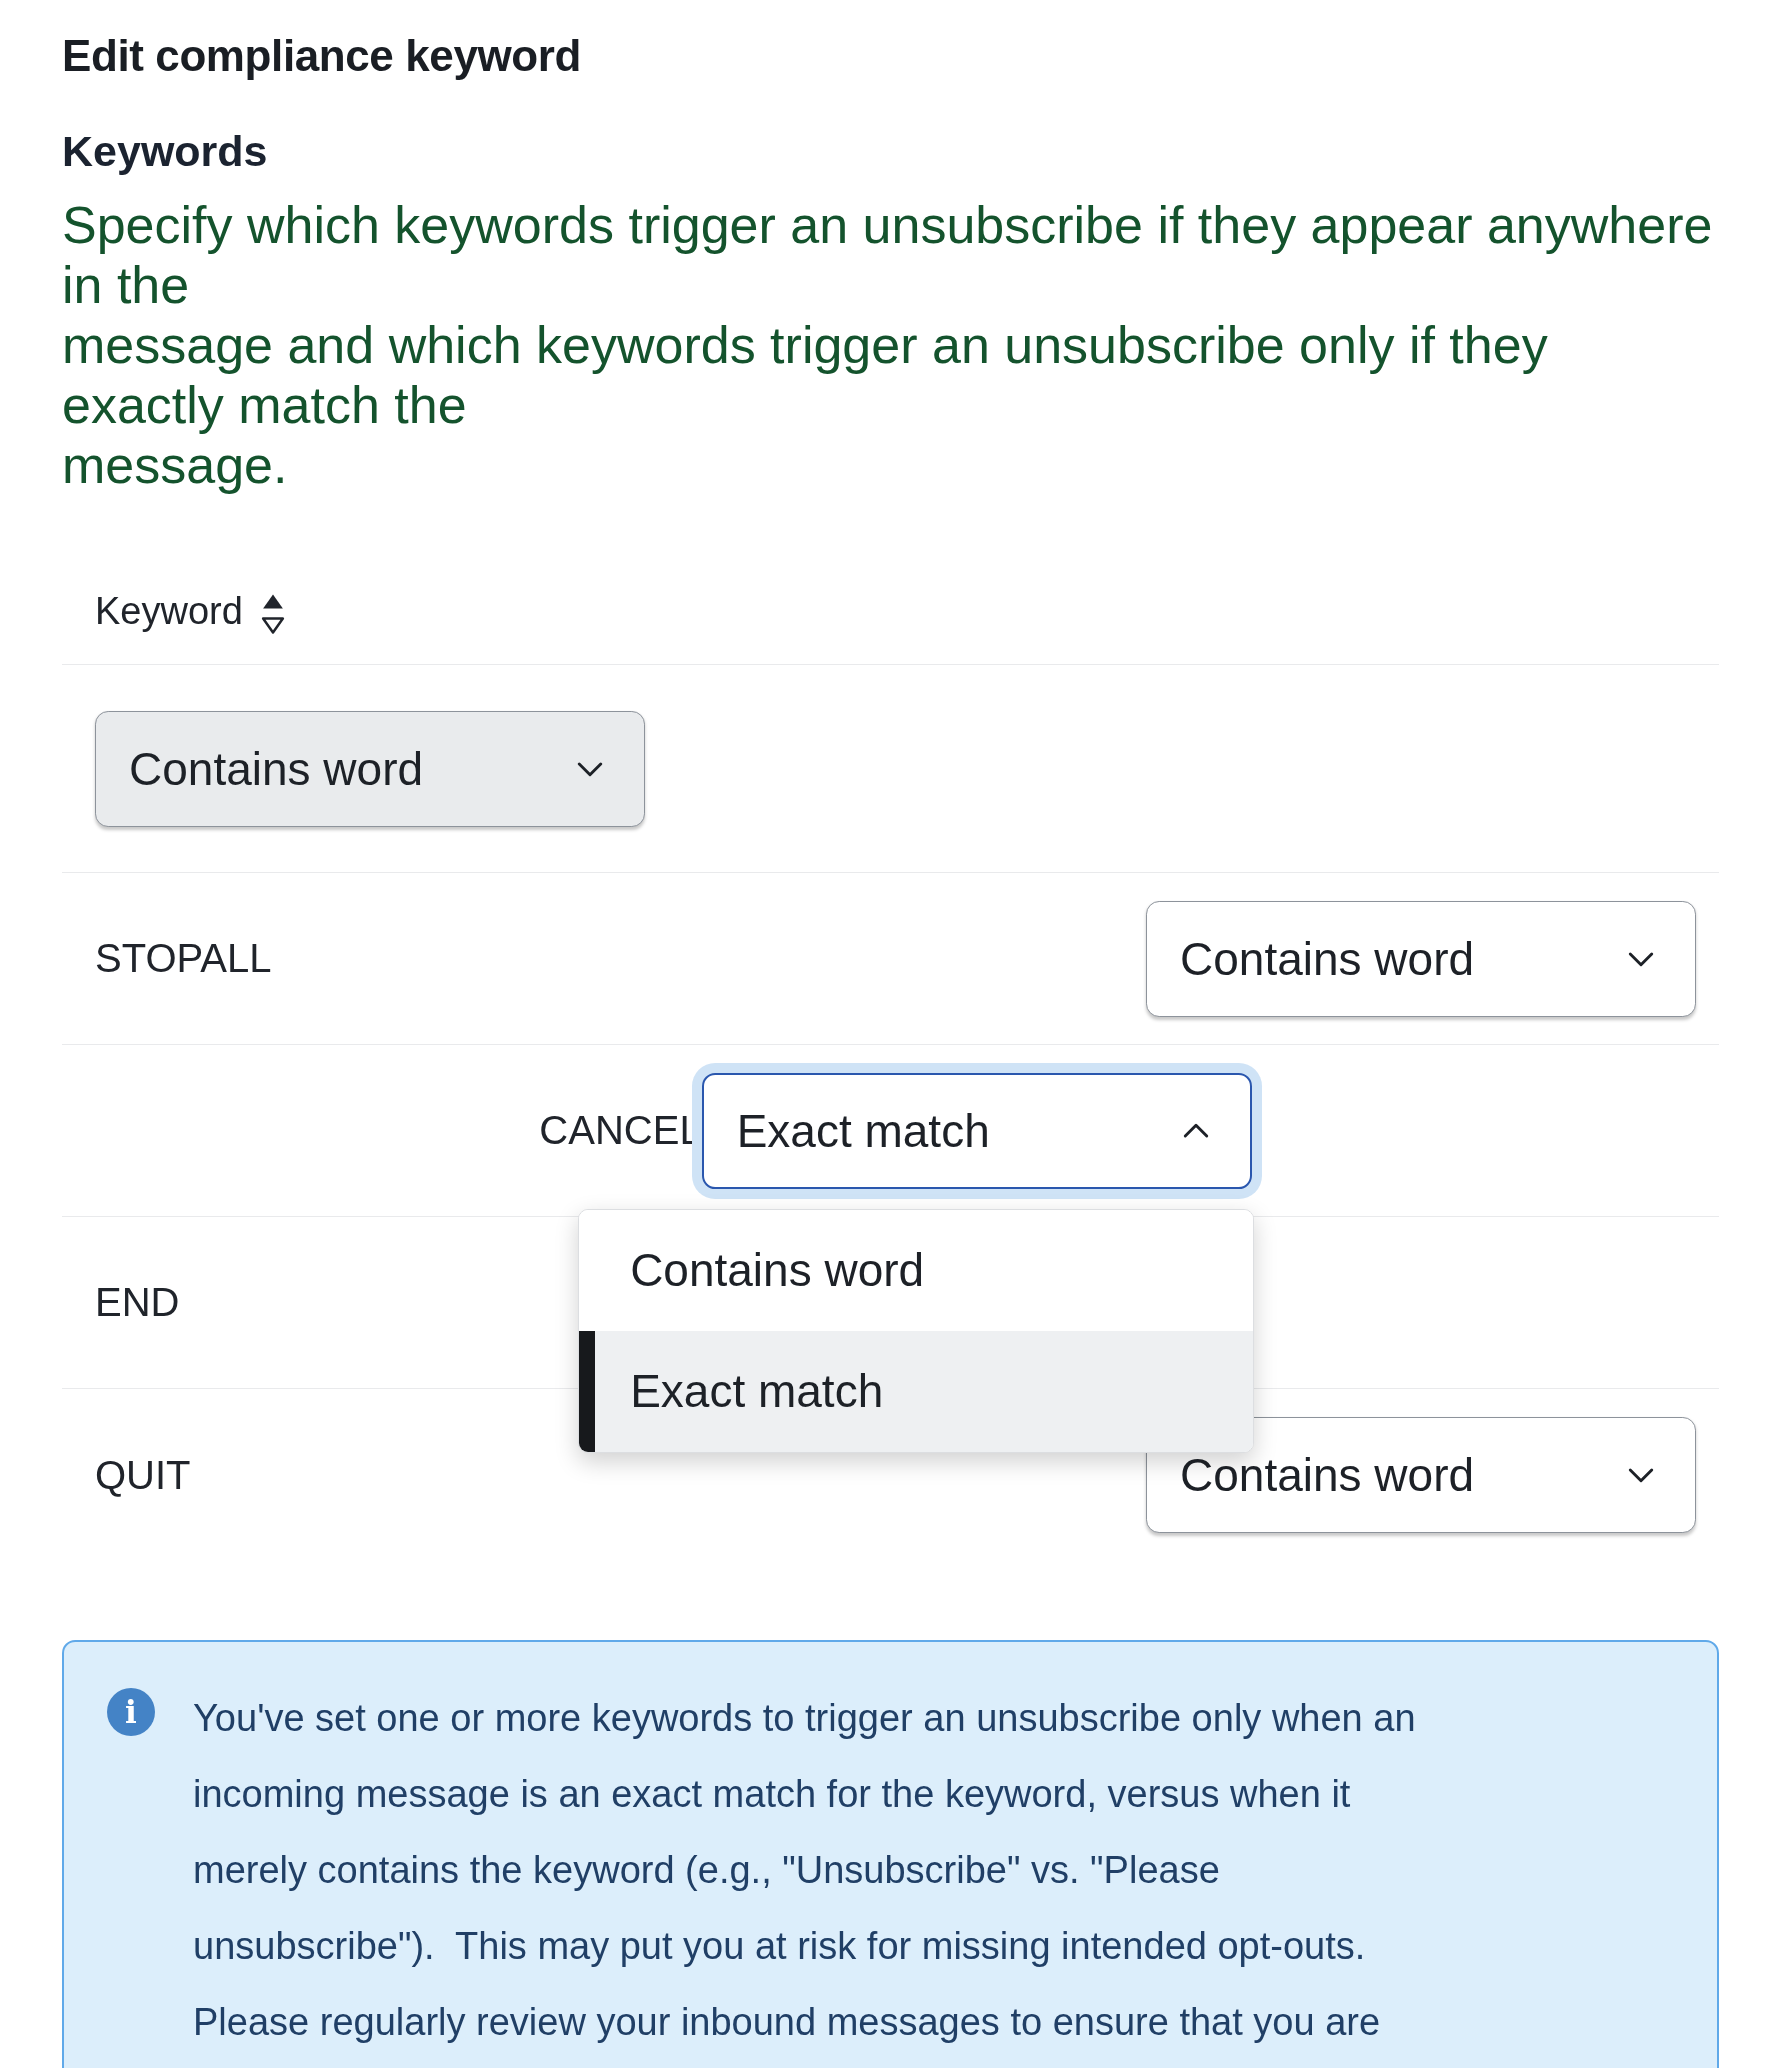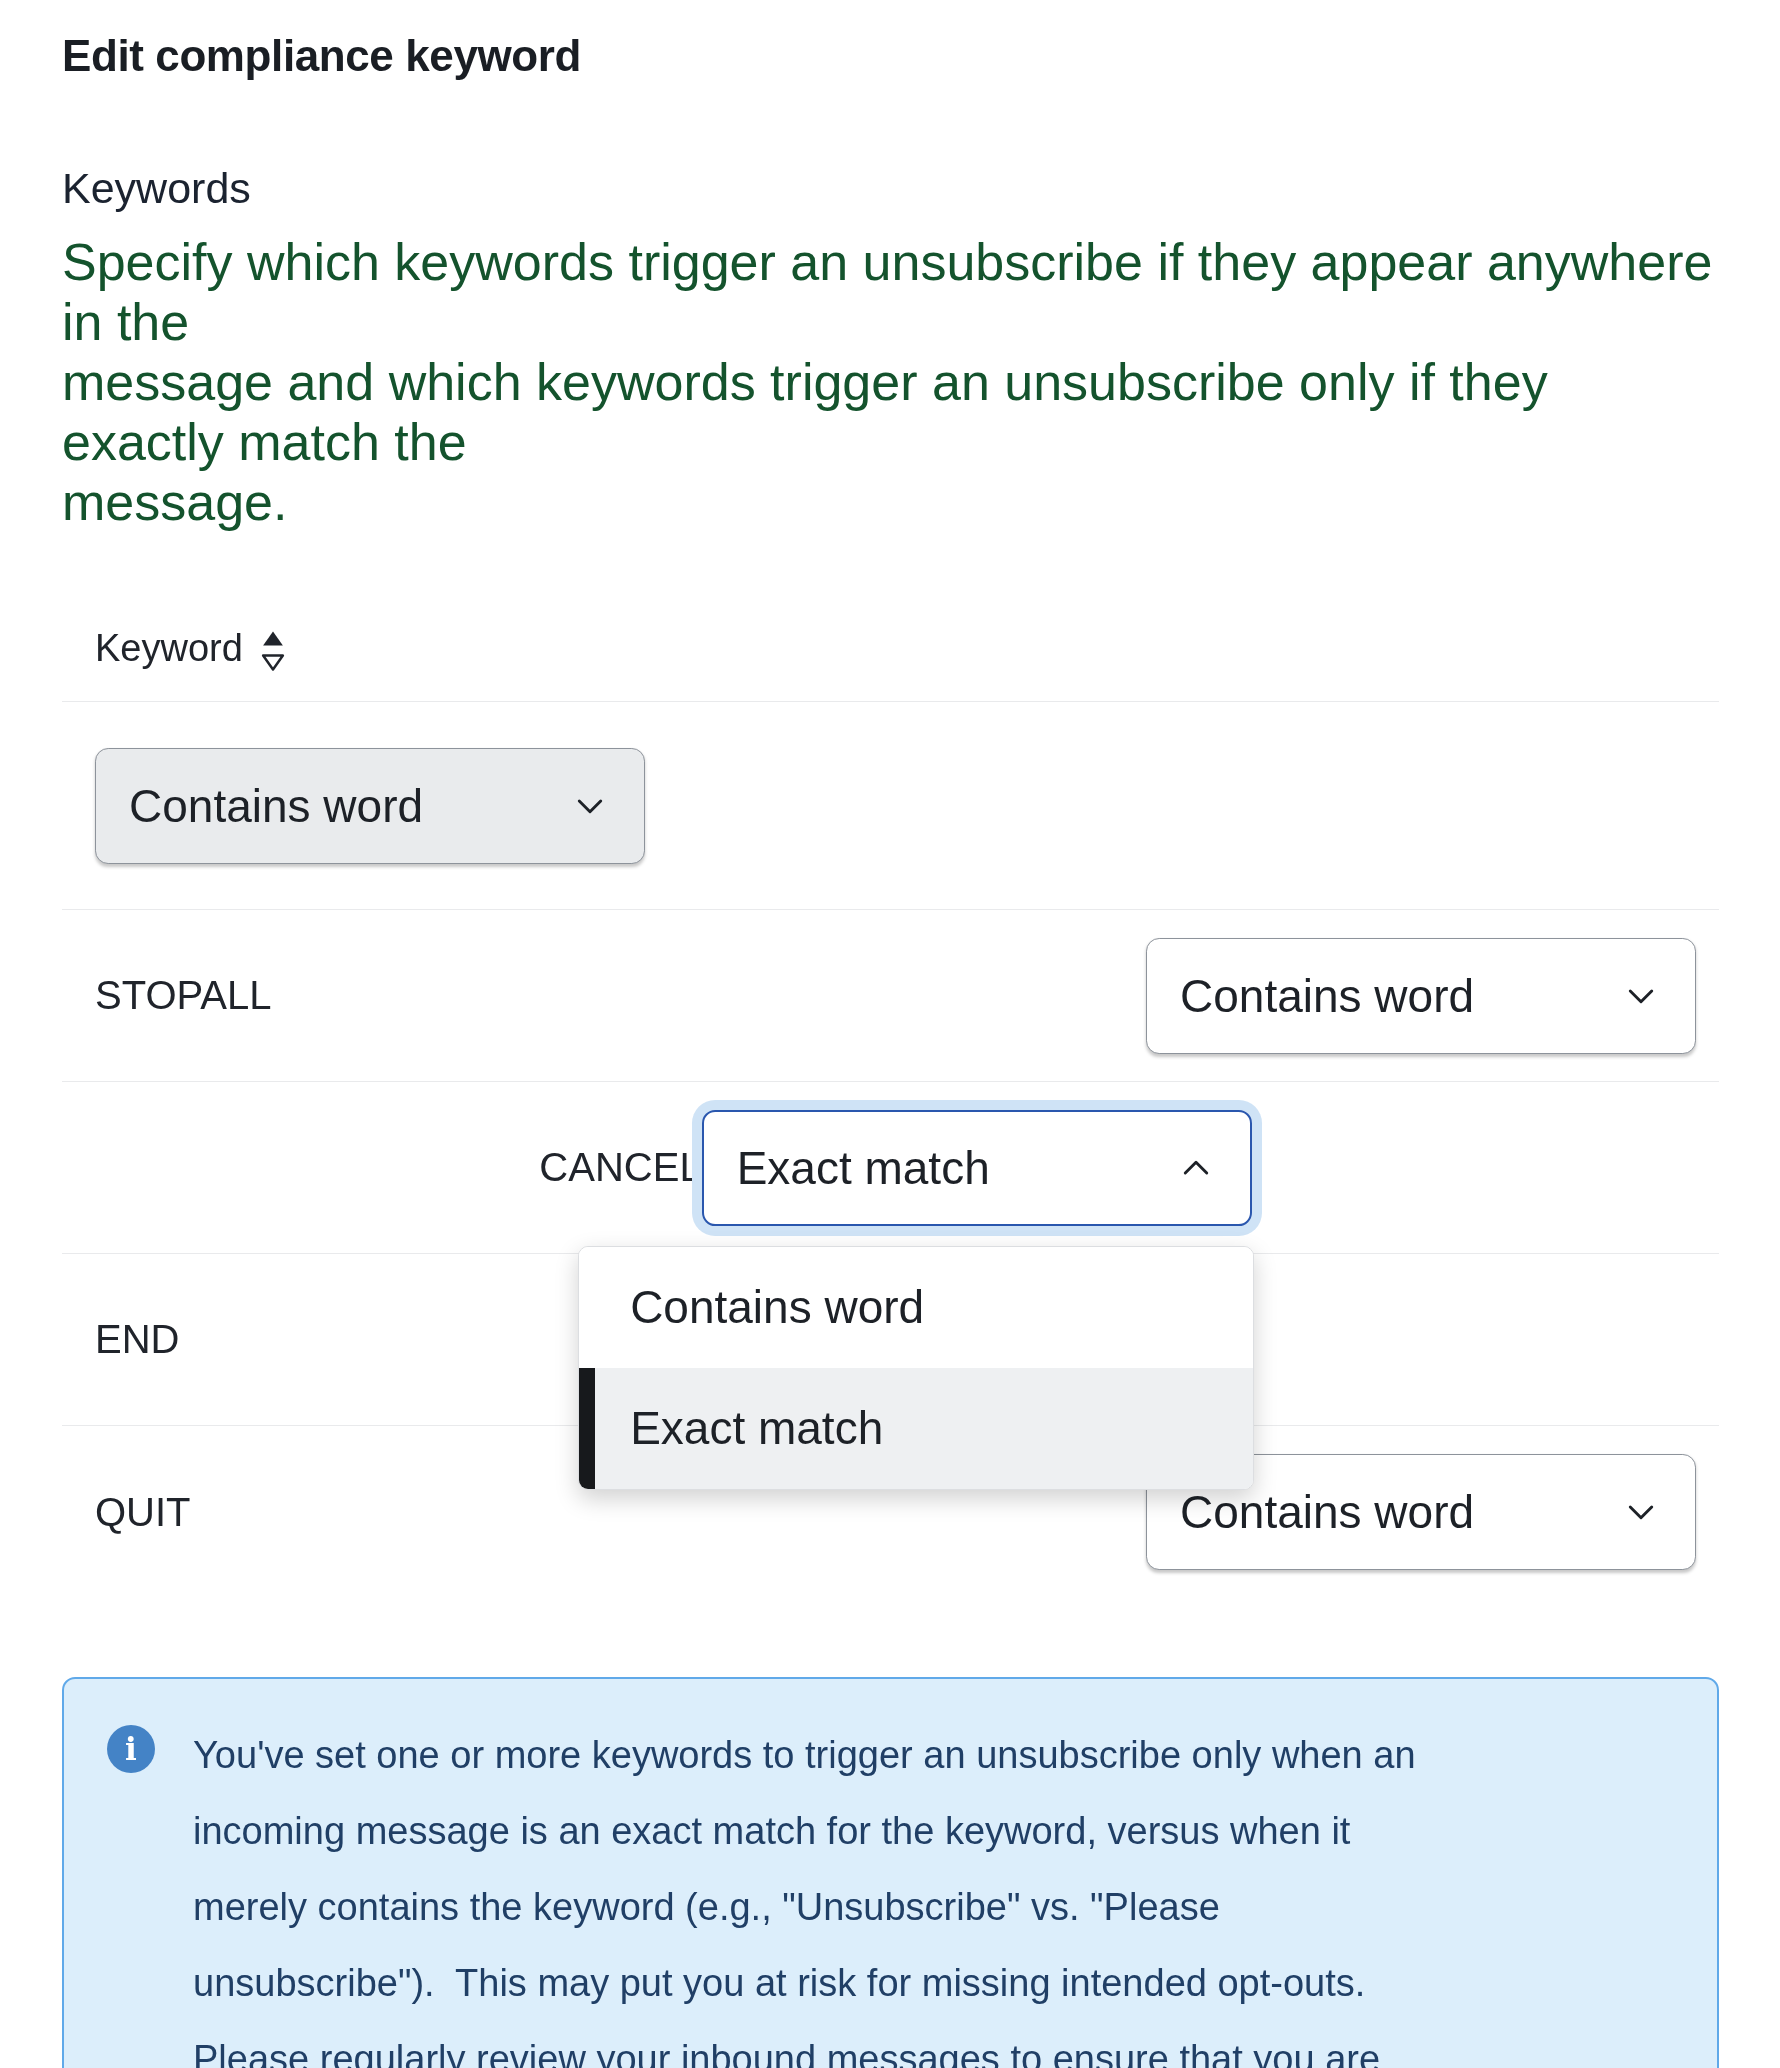--- a/index.html
+++ b/index.html
@@ -14,23 +14,23 @@
 
   .page-title {
     margin-top: 31px;
     font-size: 44px;
     font-weight: 700;
     letter-spacing: -0.4px;
     color: #1a1e24;
   }
 
   .section-heading {
-    margin-top: 83px;
+    margin-top: 46px;
     font-size: 43px;
-    font-weight: 400;
+    font-weight: 700;
     color: #1b2330;
   }
   .section-desc {
     margin-top: 19px;
     font-size: 52px;
     line-height: 60px;
     color: #14532d;
     white-space: pre-wrap;
   }
 

